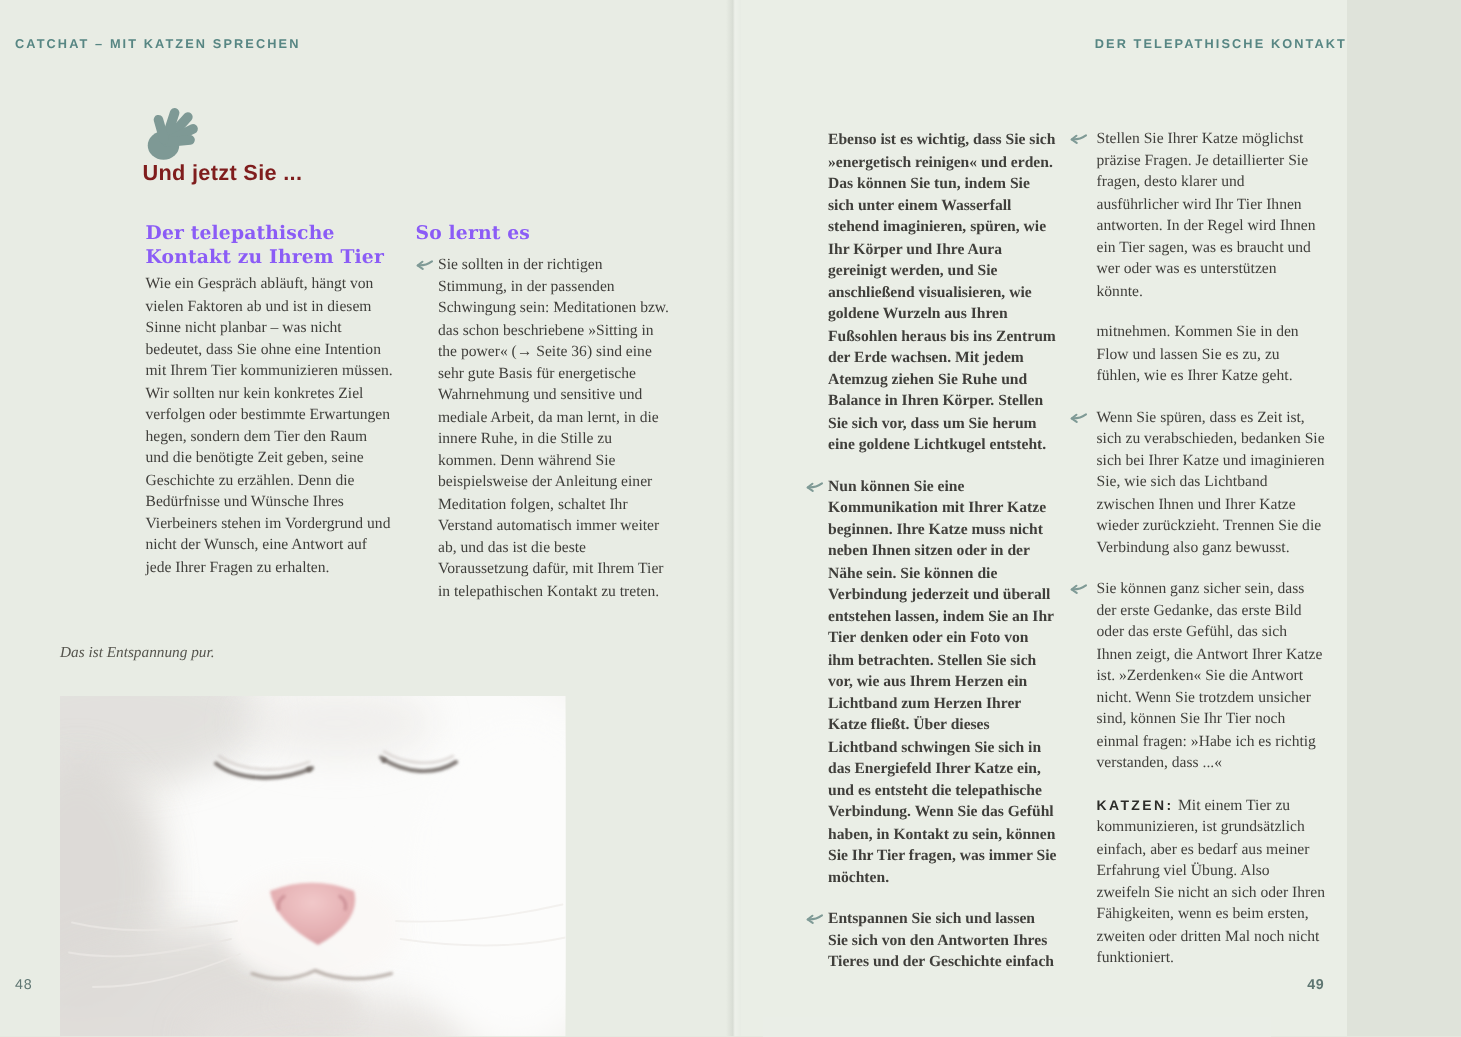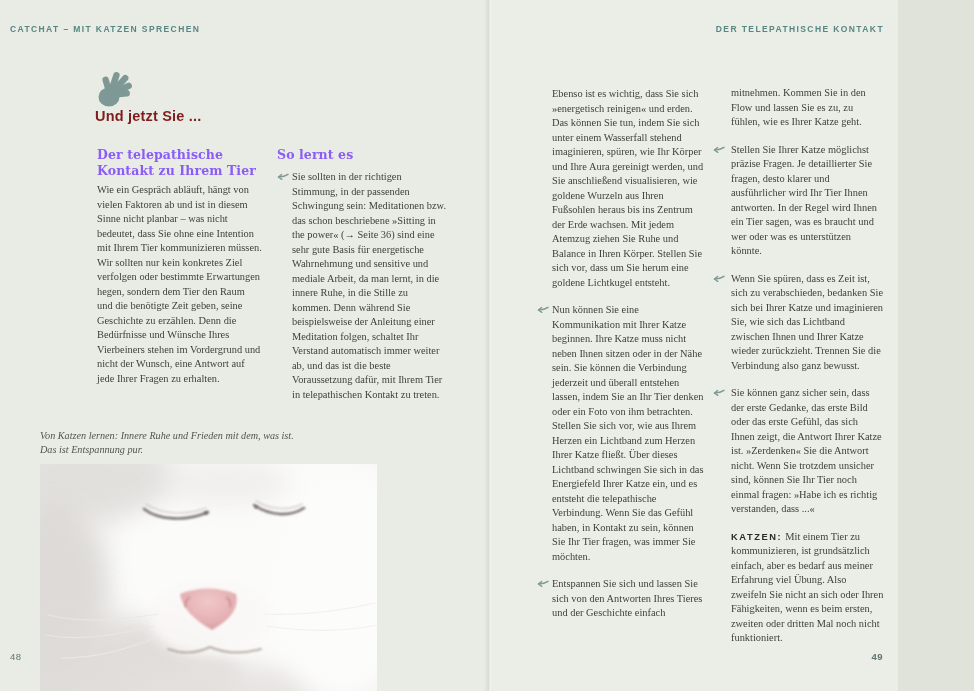--- a/index.html
+++ b/index.html
@@ -6,36 +6,36 @@
   body{width:974px;height:691px;overflow:hidden;background:#dfe3da;}
   .spread{position:relative;width:898px;height:691px;background:#e8ece4;overflow:hidden;
           font-family:"Liberation Serif",serif;color:#403f3b;}
   .gutter{position:absolute;left:484px;top:0;width:10px;height:691px;
           background:linear-gradient(90deg,rgba(110,118,108,0) 0%,rgba(110,118,108,0.13) 45%,rgba(255,255,255,0.25) 60%,rgba(255,255,255,0) 100%);}
   .right-lift{position:absolute;left:494px;top:0;width:480px;height:691px;background:rgba(255,255,255,0.10);}
 
   .running-head{position:absolute;top:24px;font-family:"Liberation Sans",sans-serif;
                 font-size:8.5px;font-weight:700;letter-spacing:1.4px;color:#578683;text-transform:uppercase;}
   .rh-left{left:10px;}
-  .rh-right{right:14px;}
+  .rh-right{right:0;}
 
   .hand-icon{position:absolute;left:96px;top:70px;width:40px;height:38px;}
 
   .section-title{position:absolute;left:95px;top:108px;font-family:"Liberation Sans",sans-serif;
                  font-size:14.5px;font-weight:700;color:#7f1d1d;letter-spacing:0.2px;}
 
   .col{position:absolute;font-size:10.4px;line-height:14.5px;}
   .col h2{font-family:"DejaVu Serif",serif;font-size:12.5px;line-height:16px;font-weight:700;
           color:#8b5cf6;margin:0 0 0 0;letter-spacing:0.1px;}
   .col p{margin:0;}
   .l-col1{left:97px;top:147px;width:168px;}
   .l-col1 .body{margin-top:4px;width:165px;}
   .l-col2{left:277px;top:147px;width:170px;}
   .l-col2 .para{margin-top:7px;}
-  .r-col1{left:537px;top:87px;width:168px;}
+  .r-col1{left:537px;top:87px;width:168px;font-weight:bold;}
   .r-col2{left:713px;top:86px;width:171px;}
 
   .para{position:relative;padding-left:15px;margin:0 0 13px 0;}
   .r-col2 .para{padding-left:18px;}
   .para.last{margin-bottom:0;}
   .bullet{position:absolute;left:0;top:3px;width:12px;height:8px;}
 
   .hinweis{padding-left:18px;position:relative;}
   .hinweis-label{font-family:"Liberation Sans",sans-serif;font-weight:700;font-size:9.3px;
                  letter-spacing:1.6px;color:#2c2c29;margin-right:3px;}
@@ -88,21 +88,20 @@
         <g stroke="#7f9a96" stroke-width="1.4" fill="none" stroke-linecap="round" stroke-linejoin="round">
           <path d="M11 1.3 C 8 3.3 6.5 3.7 1.6 4"></path>
           <path d="M4.6 1.5 L1.4 4 L4.8 6.3"></path>
         </g>
       </svg>
       <p>Sie sollten in der richtigen Stimmung, in der passenden Schwingung sein: Meditationen bzw. das schon beschriebene »Sitting in the power« (→ Seite 36) sind eine sehr gute Basis für energetische Wahrnehmung und sensitive und mediale Arbeit, da man lernt, in die innere Ruhe, in die Stille zu kommen. Denn während Sie beispielsweise der Anleitung einer Meditation folgen, schaltet Ihr Verstand automatisch immer weiter ab, und das ist die beste Voraussetzung dafür, mit Ihrem Tier in telepathischen Kontakt zu treten.</p>
     </div>
   </div>
 
   <div class="caption">
-    <span>Von Katzen lernen: Innere Ruhe und Frieden mit dem, was ist.</span>
     <span>Das ist Entspannung pur.</span>
   </div>
 
   <svg class="photo" viewBox="0 0 337 227" preserveAspectRatio="none">
     <defs>
       <filter id="b1" x="-40%" y="-40%" width="180%" height="180%">
           <feGaussianBlur stdDeviation="1"></feGaussianBlur>
         </filter>
       <filter id="b6" x="-60%" y="-60%" width="220%" height="220%">
           <feGaussianBlur stdDeviation="6"></feGaussianBlur>
@@ -171,30 +170,30 @@
           <path d="M11 1.3 C 8 3.3 6.5 3.7 1.6 4"></path>
             <path d="M4.6 1.5 L1.4 4 L4.8 6.3"></path>
         </g>
       </svg>
       <p>Entspannen Sie sich und lassen Sie sich von den Antworten Ihres Tieres und der Geschichte einfach</p>
     </div>
   </div>
 
   <div class="col r-col2">
     <div class="para">
+      <svg class="bullet" viewBox="0 0 12 8">
+        <g stroke="#7f9a96" stroke-width="1.4" fill="none" stroke-linecap="round" stroke-linejoin="round">
+          <path d="M11 1.3 C 8 3.3 6.5 3.7 1.6 4"></path>
+            <path d="M4.6 1.5 L1.4 4 L4.8 6.3"></path>
+        </g>
+      </svg>
+      <p>Stellen Sie Ihrer Katze möglichst präzise Fragen. Je detaillierter Sie fragen, desto klarer und ausführlicher wird Ihr Tier Ihnen antworten. In der Regel wird Ihnen ein Tier sagen, was es braucht und wer oder was es unterstützen könnte.</p>
+    </div>
+    <div class="para">
       <p>mitnehmen. Kommen Sie in den Flow und lassen Sie es zu, zu fühlen, wie es Ihrer Katze geht.</p>
-    </div>
-    <div class="para">
-      <svg class="bullet" viewBox="0 0 12 8">
-        <g stroke="#7f9a96" stroke-width="1.4" fill="none" stroke-linecap="round" stroke-linejoin="round">
-          <path d="M11 1.3 C 8 3.3 6.5 3.7 1.6 4"></path>
-            <path d="M4.6 1.5 L1.4 4 L4.8 6.3"></path>
-        </g>
-      </svg>
-      <p>Stellen Sie Ihrer Katze möglichst präzise Fragen. Je detaillierter Sie fragen, desto klarer und ausführlicher wird Ihr Tier Ihnen antworten. In der Regel wird Ihnen ein Tier sagen, was es braucht und wer oder was es unterstützen könnte.</p>
     </div>
     <div class="para">
       <svg class="bullet" viewBox="0 0 12 8">
         <g stroke="#7f9a96" stroke-width="1.4" fill="none" stroke-linecap="round" stroke-linejoin="round">
           <path d="M11 1.3 C 8 3.3 6.5 3.7 1.6 4"></path>
             <path d="M4.6 1.5 L1.4 4 L4.8 6.3"></path>
         </g>
       </svg>
       <p>Wenn Sie spüren, dass es Zeit ist, sich zu verabschieden, bedanken Sie sich bei Ihrer Katze und imaginieren Sie, wie sich das Lichtband zwischen Ihnen und Ihrer Katze wieder zurückzieht. Trennen Sie die Verbindung also ganz bewusst.</p>
     </div>

